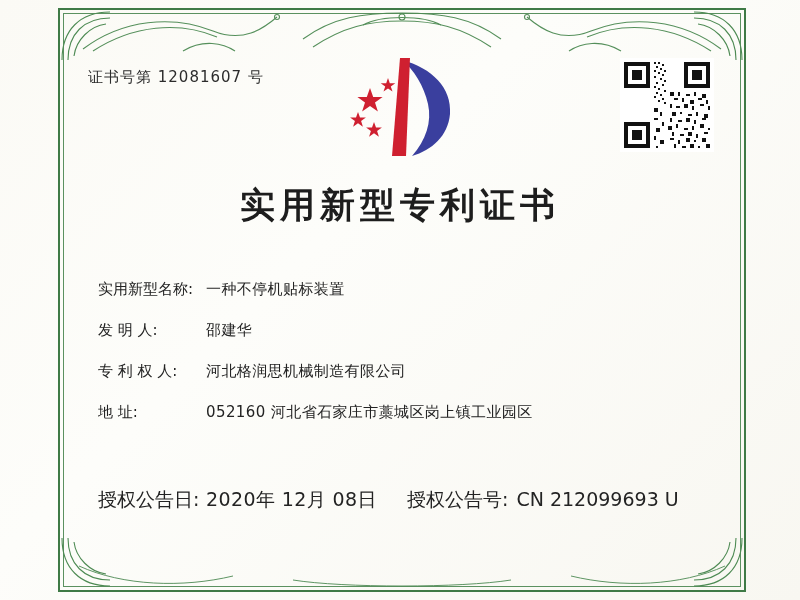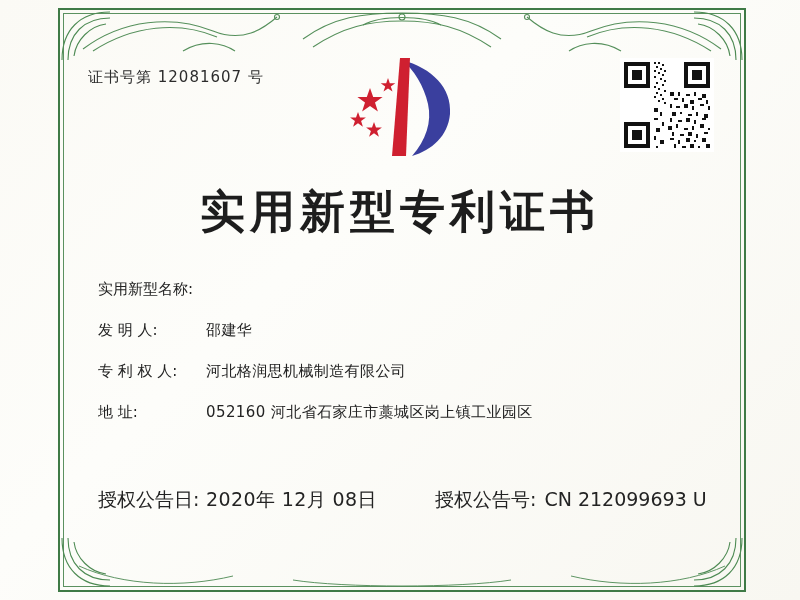--- a/index.html
+++ b/index.html
@@ -108,21 +108,21 @@
   .qr svg { display: block; }
 
   
   .main-title {
     position: absolute;
     left: 0;
     right: 0;
     top: 182px;
     text-align: center;
     font-family: "DejaVu Sans", sans-serif;
-    font-size: 45px;
+    font-size: 35px;
     font-weight: bold;
     color: #1d1d1d;
     letter-spacing: 5px;
   }
 
   
   .fields {
     position: absolute;
     left: 98px;
     top: 280px;
@@ -151,21 +151,21 @@
   
   .field-row-split {
     display: flex;
     align-items: baseline;
     font-family: "DejaVu Sans", sans-serif;
     font-size: 19px;
     color: #232323;
     white-space: nowrap;
   }
   .field-row-split .second-label {
-    margin-left: 58px;
+    margin-left: 30px;
   }
   .field-row-split .second-value {
     margin-left: 8px;
     margin-top: 44px;
   }
 </style>
 </head>
 <body>
 
 <div class="certificate">
@@ -362,20 +362,21 @@
         <rect x="43" y="43" width="2" height="2"></rect>
       </g>
     </svg>
   </div>
 
   <div class="main-title">实用新型专利证书</div>
 
   <div class="fields">
     <div class="field-row">
       <span class="field-label">实用新型名称:</span>
+      <span class="field-value">一种不停机贴标装置</span>
     </div>
     <div class="field-row">
       <span class="field-label">发  明  人:</span>
       <span class="field-value">邵建华</span>
     </div>
     <div class="field-row">
       <span class="field-label">专 利 权 人:</span>
       <span class="field-value">河北格润思机械制造有限公司</span>
     </div>
     <div class="field-row">

